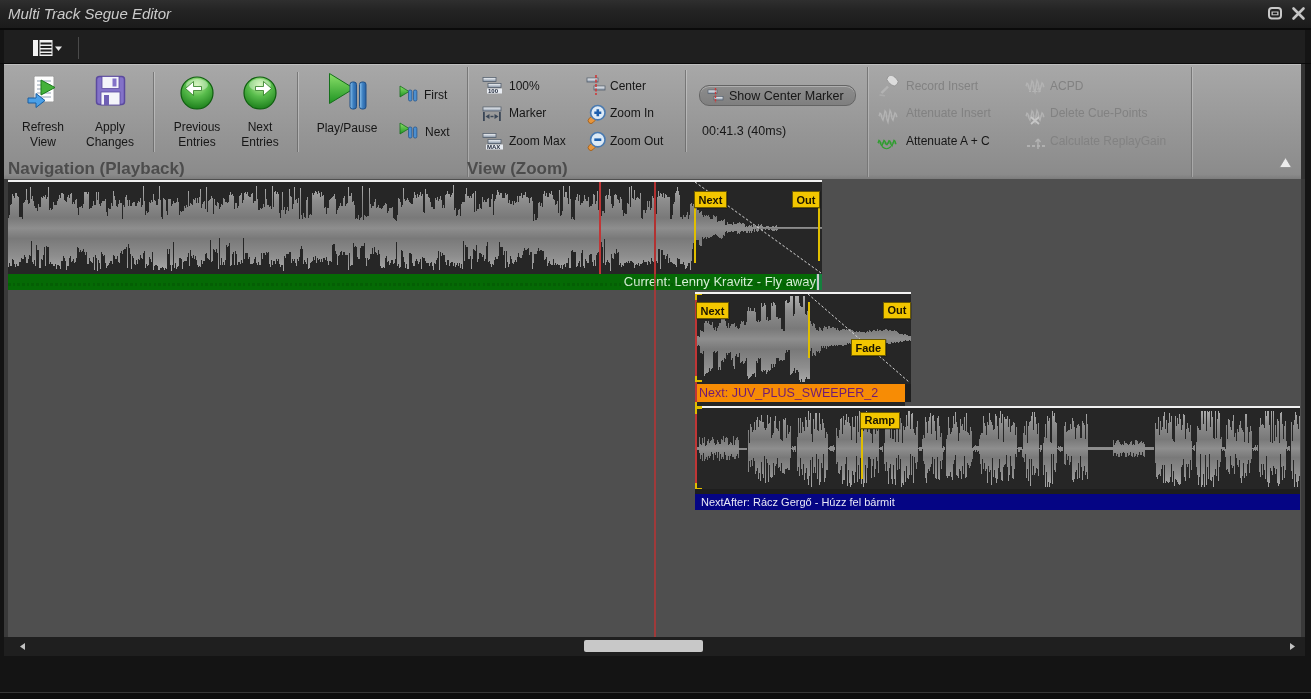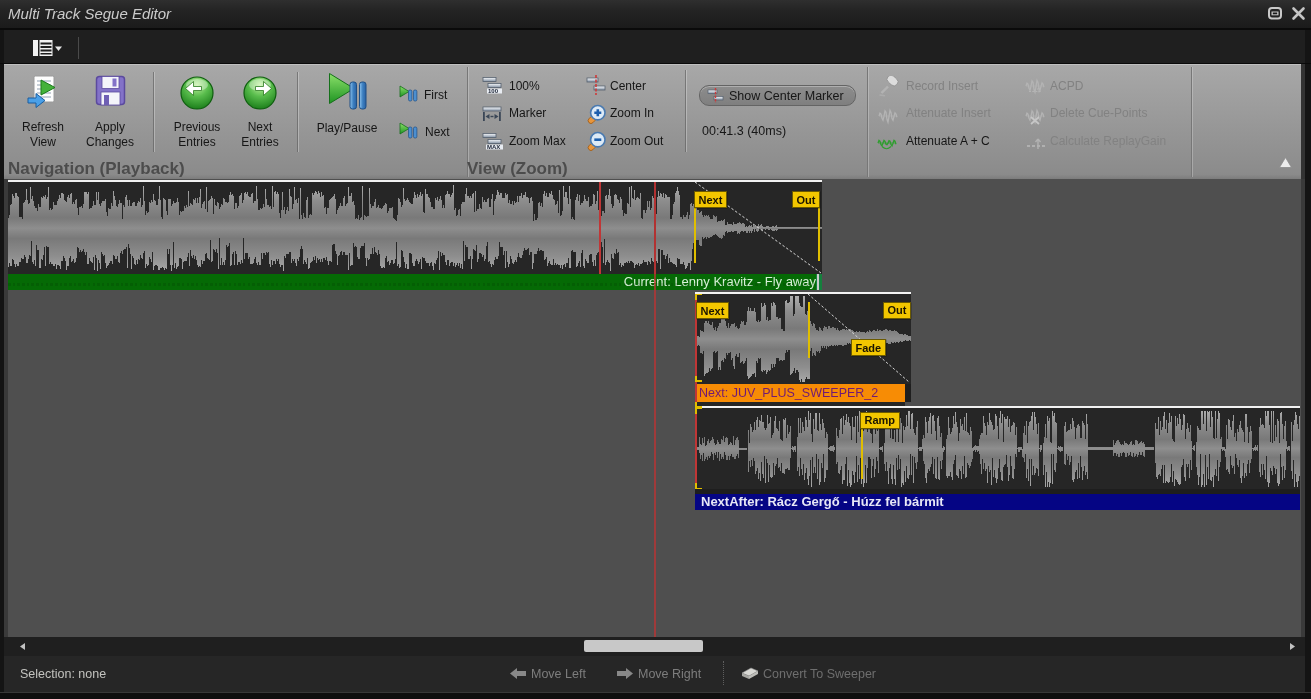--- a/index.html
+++ b/index.html
@@ -307,21 +307,21 @@
 <stop offset="0.62" stop-color="#797979"></stop>
           <stop offset="0.83" stop-color="#8e8e8e"></stop>
 <stop offset="1" stop-color="#a8a8a8"></stop>
 </linearGradient>
       </defs>
 <rect x="0" y="0" width="605" height="81" fill="#262626"></rect>
 <path d="M0,40.5L0,39.3L1,39.3L1,39.3L2,39.3L2,39.3L3,39.3L3,39.3L4,39.3L4,28.9L5,28.9L5,36.1L6,36.1L6,37.0L7,37.0L7,30.2L8,30.2L8,34.6L9,34.6L9,28.5L10,28.5L10,37.5L11,37.5L11,37.4L12,37.4L12,32.5L13,32.5L13,31.4L14,31.4L14,35.3L15,35.3L15,33.0L16,33.0L16,31.5L17,31.5L17,28.7L18,28.7L18,31.2L19,31.2L19,35.4L20,35.4L20,36.9L21,36.9L21,36.0L22,36.0L22,31.7L23,31.7L23,34.2L24,34.2L24,36.4L25,36.4L25,35.9L26,35.9L26,30.9L27,30.9L27,31.8L28,31.8L28,27.8L29,27.8L29,33.9L30,33.9L30,29.8L31,29.8L31,28.5L32,28.5L32,29.9L33,29.9L33,36.9L34,36.9L34,36.3L35,36.3L35,34.2L36,34.2L36,35.4L37,35.4L37,36.9L38,36.9L38,27.7L39,27.7L39,36.6L40,36.6L40,31.5L41,31.5L41,30.4L42,30.4L42,29.0L43,29.0L43,31.7L44,31.7L44,39.5L45,39.5L45,39.5L46,39.5L46,39.5L47,39.5L47,39.5L48,39.5L48,39.5L49,39.5L49,39.5L50,39.5L50,39.5L51,39.5L51,39.5L52,39.5L52,40.5L53,40.5L53,22.3L54,22.3L54,35.3L55,35.3L55,15.8L56,15.8L56,19.1L57,19.1L57,23.6L58,23.6L58,22.3L59,22.3L59,14.1L60,14.1L60,21.5L61,21.5L61,11.7L62,11.7L62,9.3L63,9.3L63,19.0L64,19.0L64,12.2L65,12.2L65,12.8L66,12.8L66,6.5L67,6.5L67,13.7L68,13.7L68,14.2L69,14.2L69,20.2L70,20.2L70,21.8L71,21.8L71,20.3L72,20.3L72,6.9L73,6.9L73,15.9L74,15.9L74,15.4L75,15.4L75,8.8L76,8.8L76,30.4L77,30.4L77,26.9L78,26.9L78,25.1L79,25.1L79,12.7L80,12.7L80,7.7L81,7.7L81,20.3L82,20.3L82,21.4L83,21.4L83,23.0L84,23.0L84,12.6L85,12.6L85,31.2L86,31.2L86,32.2L87,32.2L87,32.5L88,32.5L88,11.3L89,11.3L89,12.2L90,12.2L90,9.8L91,9.8L91,29.8L92,29.8L92,16.8L93,16.8L93,25.8L94,25.8L94,23.9L95,23.9L95,18.3L96,18.3L96,40.4L97,40.4L97,38.0L98,38.0L98,39.2L99,39.2L99,37.5L100,37.5L100,37.9L101,37.9L101,40.5L102,40.5L102,28.8L103,28.8L103,10.3L104,10.3L104,24.6L105,24.6L105,10.1L106,10.1L106,25.1L107,25.1L107,13.6L108,13.6L108,19.2L109,19.2L109,23.1L110,23.1L110,8.5L111,8.5L111,11.5L112,11.5L112,18.7L113,18.7L113,3.4L114,3.4L114,11.7L115,11.7L115,5.1L116,5.1L116,25.6L117,25.6L117,33.5L118,33.5L118,10.5L119,10.5L119,20.5L120,20.5L120,5.4L121,5.4L121,4.9L122,4.9L122,22.4L123,22.4L123,22.8L124,22.8L124,5.3L125,5.3L125,15.9L126,15.9L126,21.5L127,21.5L127,10.6L128,10.6L128,14.7L129,14.7L129,19.9L130,19.9L130,30.4L131,30.4L131,23.5L132,23.5L132,25.8L133,25.8L133,40.4L134,40.4L134,39.4L135,39.4L135,37.6L136,37.6L136,38.2L137,38.2L137,37.7L138,37.7L138,37.1L139,37.1L139,38.8L140,38.8L140,40.5L141,40.5L141,20.4L142,20.4L142,28.4L143,28.4L143,30.0L144,30.0L144,22.4L145,22.4L145,11.4L146,11.4L146,9.7L147,9.7L147,25.9L148,25.9L148,7.6L149,7.6L149,17.3L150,17.3L150,12.4L151,12.4L151,6.3L152,6.3L152,14.2L153,14.2L153,8.9L154,8.9L154,14.8L155,14.8L155,17.6L156,17.6L156,31.8L157,31.8L157,9.0L158,9.0L158,18.8L159,18.8L159,19.0L160,19.0L160,8.1L161,8.1L161,35.4L162,35.4L162,7.8L163,7.8L163,24.2L164,24.2L164,2.7L165,2.7L165,28.8L166,28.8L166,6.1L167,6.1L167,22.4L168,22.4L168,23.4L169,23.4L169,8.3L170,8.3L170,6.3L171,6.3L171,2.5L172,2.5L172,24.0L173,24.0L173,10.4L174,10.4L174,11.5L175,11.5L175,25.4L176,25.4L176,26.0L177,26.0L177,35.2L178,35.2L178,18.3L179,18.3L179,17.0L180,17.0L180,26.3L181,26.3L181,12.7L182,12.7L182,22.7L183,22.7L183,19.2L184,19.2L184,40.3L185,40.3L185,39.1L186,39.1L186,38.5L187,38.5L187,37.8L188,37.8L188,40.5L189,40.5L189,35.3L190,35.3L190,12.5L191,12.5L191,10.4L192,10.4L192,19.5L193,19.5L193,11.7L194,11.7L194,13.7L195,13.7L195,30.4L196,30.4L196,10.7L197,10.7L197,31.1L198,31.1L198,31.2L199,31.2L199,22.2L200,22.2L200,34.1L201,34.1L201,14.7L202,14.7L202,16.6L203,16.6L203,34.3L204,34.3L204,20.4L205,20.4L205,9.7L206,9.7L206,15.0L207,15.0L207,35.4L208,35.4L208,17.5L209,17.5L209,21.5L210,21.5L210,18.8L211,18.8L211,6.9L212,6.9L212,17.6L213,17.6L213,2.5L214,2.5L214,2.5L215,2.5L215,20.6L216,20.6L216,5.9L217,5.9L217,4.7L218,4.7L218,20.8L219,20.8L219,24.7L220,24.7L220,26.9L221,26.9L221,19.4L222,19.4L222,13.4L223,13.4L223,40.4L224,40.4L224,39.3L225,39.3L225,39.4L226,39.4L226,39.0L227,39.0L227,30.5L228,30.5L228,27.1L229,27.1L229,29.5L230,29.5L230,8.8L231,8.8L231,13.6L232,13.6L232,24.7L233,24.7L233,12.7L234,12.7L234,9.0L235,9.0L235,5.0L236,5.0L236,25.8L237,25.8L237,7.7L238,7.7L238,7.0L239,7.0L239,12.8L240,12.8L240,23.0L241,23.0L241,32.1L242,32.1L242,9.8L243,9.8L243,7.9L244,7.9L244,17.7L245,17.7L245,29.2L246,29.2L246,24.6L247,24.6L247,40.4L248,40.4L248,38.2L249,38.2L249,38.6L250,38.6L250,40.5L251,40.5L251,30.5L252,30.5L252,26.7L253,26.7L253,8.9L254,8.9L254,20.2L255,20.2L255,25.9L256,25.9L256,24.2L257,24.2L257,20.1L258,20.1L258,8.0L259,8.0L259,15.7L260,15.7L260,3.9L261,3.9L261,14.4L262,14.4L262,19.1L263,19.1L263,33.1L264,33.1L264,24.5L265,24.5L265,10.8L266,10.8L266,18.4L267,18.4L267,15.8L268,15.8L268,22.3L269,22.3L269,8.9L270,8.9L270,22.9L271,22.9L271,5.4L272,5.4L272,23.9L273,23.9L273,25.0L274,25.0L274,27.4L275,27.4L275,18.6L276,18.6L276,23.1L277,23.1L277,40.4L278,40.4L278,38.7L279,38.7L279,38.3L280,38.3L280,37.1L281,37.1L281,38.1L282,38.1L282,38.1L283,38.1L283,38.4L284,38.4L284,30.8L285,30.8L285,26.5L286,26.5L286,25.4L287,25.4L287,24.5L288,24.5L288,8.2L289,8.2L289,14.6L290,14.6L290,18.4L291,18.4L291,26.5L292,26.5L292,13.9L293,13.9L293,16.8L294,16.8L294,5.3L295,5.3L295,12.0L296,12.0L296,13.5L297,13.5L297,16.8L298,16.8L298,21.5L299,21.5L299,20.8L300,20.8L300,5.7L301,5.7L301,7.6L302,7.6L302,18.2L303,18.2L303,30.8L304,30.8L304,9.8L305,9.8L305,2.5L306,2.5L306,15.0L307,15.0L307,5.9L308,5.9L308,33.7L309,33.7L309,9.3L310,9.3L310,10.8L311,10.8L311,11.0L312,11.0L312,8.4L313,8.4L313,19.1L314,19.1L314,10.8L315,10.8L315,23.6L316,23.6L316,18.1L317,18.1L317,16.8L318,16.8L318,13.7L319,13.7L319,14.5L320,14.5L320,26.9L321,26.9L321,18.6L322,18.6L322,40.4L323,40.4L323,39.4L324,39.4L324,38.9L325,38.9L325,39.1L326,39.1L326,39.2L327,39.2L327,40.5L328,40.5L328,25.4L329,25.4L329,18.2L330,18.2L330,26.9L331,26.9L331,13.3L332,13.3L332,34.5L333,34.5L333,17.7L334,17.7L334,13.8L335,13.8L335,13.1L336,13.1L336,7.7L337,7.7L337,3.9L338,3.9L338,21.6L339,21.6L339,3.5L340,3.5L340,9.4L341,9.4L341,16.3L342,16.3L342,26.1L343,26.1L343,15.4L344,15.4L344,40.4L345,40.4L345,37.3L346,37.3L346,37.2L347,37.2L347,40.5L348,40.5L348,34.5L349,34.5L349,29.0L350,29.0L350,16.0L351,16.0L351,29.6L352,29.6L352,8.0L353,8.0L353,12.5L354,12.5L354,10.0L355,10.0L355,33.7L356,33.7L356,34.8L357,34.8L357,2.5L358,2.5L358,7.7L359,7.7L359,5.1L360,5.1L360,13.7L361,13.7L361,15.0L362,15.0L362,40.3L363,40.3L363,38.4L364,38.4L364,39.1L365,39.1L365,37.6L366,37.6L366,39.1L367,39.1L367,38.7L368,38.7L368,40.5L369,40.5L369,18.4L370,18.4L370,14.1L371,14.1L371,24.0L372,24.0L372,22.7L373,22.7L373,22.3L374,22.3L374,21.6L375,21.6L375,16.4L376,16.4L376,21.2L377,21.2L377,10.0L378,10.0L378,13.1L379,13.1L379,19.3L380,19.3L380,30.8L381,30.8L381,20.0L382,20.0L382,16.5L383,16.5L383,15.5L384,15.5L384,18.3L385,18.3L385,29.6L386,29.6L386,29.9L387,29.9L387,12.7L388,12.7L388,15.2L389,15.2L389,17.1L390,17.1L390,30.6L391,30.6L391,6.2L392,6.2L392,15.6L393,15.6L393,39.3L394,39.3L394,39.3L395,39.3L395,39.3L396,39.3L396,39.3L397,39.3L397,39.3L398,39.3L398,39.3L399,39.3L399,39.3L400,39.3L400,39.3L401,39.3L401,39.3L402,39.3L402,39.3L403,39.3L403,39.3L404,39.3L404,39.3L405,39.3L405,39.3L406,39.3L406,39.3L407,39.3L407,39.3L408,39.3L408,39.3L409,39.3L409,39.3L410,39.3L410,39.3L411,39.3L411,39.3L412,39.3L412,39.3L413,39.3L413,39.3L414,39.3L414,39.3L415,39.3L415,39.3L416,39.3L416,39.3L417,39.3L417,39.3L418,39.3L418,31.9L419,31.9L419,37.1L420,37.1L420,34.7L421,34.7L421,33.0L422,33.0L422,32.4L423,32.4L423,32.3L424,32.3L424,33.7L425,33.7L425,35.9L426,35.9L426,36.5L427,36.5L427,36.1L428,36.1L428,36.6L429,36.6L429,32.7L430,32.7L430,34.6L431,34.6L431,35.0L432,35.0L432,36.3L433,36.3L433,37.3L434,37.3L434,35.8L435,35.8L435,33.6L436,33.6L436,33.2L437,33.2L437,37.2L438,37.2L438,35.6L439,35.6L439,37.1L440,37.1L440,32.1L441,32.1L441,32.2L442,32.2L442,32.5L443,32.5L443,36.1L444,36.1L444,34.5L445,34.5L445,33.5L446,33.5L446,32.8L447,32.8L447,34.5L448,34.5L448,33.9L449,33.9L449,35.6L450,35.6L450,39.3L451,39.3L451,39.3L452,39.3L452,39.3L453,39.3L453,39.3L454,39.3L454,39.3L455,39.3L455,39.3L456,39.3L456,39.3L457,39.3L457,39.3L458,39.3L458,39.3L459,39.3L459,40.5L460,40.5L460,14.6L461,14.6L461,20.5L462,20.5L462,20.5L463,20.5L463,9.4L464,9.4L464,27.3L465,27.3L465,13.4L466,13.4L466,21.9L467,21.9L467,18.9L468,18.9L468,7.5L469,7.5L469,4.4L470,4.4L470,21.0L471,21.0L471,11.7L472,11.7L472,25.4L473,25.4L473,15.0L474,15.0L474,5.4L475,5.4L475,14.0L476,14.0L476,8.4L477,8.4L477,31.0L478,31.0L478,32.7L479,32.7L479,34.4L480,34.4L480,7.8L481,7.8L481,18.4L482,18.4L482,9.8L483,9.8L483,16.4L484,16.4L484,5.6L485,5.6L485,11.3L486,11.3L486,21.8L487,21.8L487,16.8L488,16.8L488,5.5L489,5.5L489,6.6L490,6.6L490,30.5L491,30.5L491,21.3L492,21.3L492,15.3L493,15.3L493,19.8L494,19.8L494,23.6L495,23.6L495,17.0L496,17.0L496,33.2L497,33.2L497,40.4L498,40.4L498,38.1L499,38.1L499,37.2L500,37.2L500,40.5L501,40.5L501,33.7L502,33.7L502,18.4L503,18.4L503,19.7L504,19.7L504,22.0L505,22.0L505,21.8L506,21.8L506,2.7L507,2.7L507,2.5L508,2.5L508,15.5L509,15.5L509,2.9L510,2.9L510,2.5L511,2.5L511,22.5L512,22.5L512,2.5L513,2.5L513,3.8L514,3.8L514,2.5L515,2.5L515,18.5L516,18.5L516,2.5L517,2.5L517,9.4L518,9.4L518,30.1L519,30.1L519,30.7L520,30.7L520,2.5L521,2.5L521,29.7L522,29.7L522,10.6L523,10.6L523,3.3L524,3.3L524,5.3L525,5.3L525,31.0L526,31.0L526,28.8L527,28.8L527,38.9L528,38.9L528,38.5L529,38.5L529,39.0L530,39.0L530,40.5L531,40.5L531,16.8L532,16.8L532,30.8L533,30.8L533,11.0L534,11.0L534,12.4L535,12.4L535,18.5L536,18.5L536,22.4L537,22.4L537,13.1L538,13.1L538,6.5L539,6.5L539,29.2L540,29.2L540,25.4L541,25.4L541,32.5L542,32.5L542,20.5L543,20.5L543,23.7L544,23.7L544,17.2L545,17.2L545,12.8L546,12.8L546,20.3L547,20.3L547,22.3L548,22.3L548,24.2L549,24.2L549,34.3L550,34.3L550,5.7L551,5.7L551,6.2L552,6.2L552,19.2L553,19.2L553,34.7L554,34.7L554,24.3L555,24.3L555,17.5L556,17.5L556,22.5L557,22.5L557,40.4L558,40.4L558,39.5L559,39.5L559,38.9L560,38.9L560,37.4L561,37.4L561,38.7L562,38.7L562,37.4L563,37.4L563,40.5L564,40.5L564,19.3L565,19.3L565,9.9L566,9.9L566,17.0L567,17.0L567,16.1L568,16.1L568,17.1L569,17.1L569,20.4L570,20.4L570,2.5L571,2.5L571,7.7L572,7.7L572,2.5L573,2.5L573,3.3L574,3.3L574,16.7L575,16.7L575,34.1L576,34.1L576,2.5L577,2.5L577,35.4L578,35.4L578,2.5L579,2.5L579,32.5L580,32.5L580,17.3L581,17.3L581,29.4L582,29.4L582,11.0L583,11.0L583,13.3L584,13.3L584,34.8L585,34.8L585,4.6L586,4.6L586,4.3L587,4.3L587,15.5L588,15.5L588,31.0L589,31.0L589,18.0L590,18.0L590,13.0L591,13.0L591,32.9L592,32.9L592,39.1L593,39.1L593,38.4L594,38.4L594,37.5L595,37.5L595,40.5L596,40.5L596,13.5L597,13.5L597,33.1L598,33.1L598,17.4L599,17.4L599,12.1L600,12.1L600,3.8L601,3.8L601,7.3L602,7.3L602,15.8L603,15.8L603,20.6L604,20.6L604,7.7L605,7.7L605,40.5L605,68.4L604,68.4L604,73.4L603,73.4L603,78.5L602,78.5L602,74.2L601,74.2L601,66.0L600,66.0L600,78.5L599,78.5L599,52.0L598,52.0L598,70.5L597,70.5L597,62.6L596,62.6L596,40.5L595,40.5L595,42.5L594,42.5L594,42.1L593,42.1L593,43.4L592,43.4L592,40.6L591,40.6L591,62.1L590,62.1L590,70.1L589,70.1L589,57.6L588,57.6L588,72.3L587,72.3L587,59.3L586,59.3L586,46.2L585,46.2L585,76.0L584,76.0L584,78.1L583,78.1L583,75.0L582,75.0L582,60.7L581,60.7L581,66.3L580,66.3L580,60.1L579,60.1L579,57.8L578,57.8L578,66.5L577,66.5L577,62.6L576,62.6L576,59.6L575,59.6L575,74.5L574,74.5L574,78.5L573,78.5L573,74.1L572,74.1L572,47.6L571,47.6L571,71.4L570,71.4L570,61.6L569,61.6L569,56.0L568,56.0L568,66.7L567,66.7L567,55.9L566,55.9L566,68.9L565,68.9L565,64.1L564,64.1L564,40.5L563,40.5L563,42.6L562,42.6L562,41.8L561,41.8L561,42.5L560,42.5L560,42.2L559,42.2L559,42.6L558,42.6L558,40.6L557,40.6L557,51.1L556,51.1L556,55.4L555,55.4L555,65.3L554,65.3L554,52.3L553,52.3L553,56.1L552,56.1L552,68.3L551,68.3L551,64.7L550,64.7L550,69.7L549,69.7L549,54.5L548,54.5L548,68.3L547,68.3L547,74.6L546,74.6L546,70.1L545,70.1L545,51.6L544,51.6L544,58.8L543,58.8L543,56.6L542,56.6L542,50.1L541,50.1L541,45.8L540,45.8L540,66.2L539,66.2L539,57.6L538,57.6L538,60.4L537,60.4L537,57.1L536,57.1L536,47.9L535,47.9L535,65.6L534,65.6L534,63.6L533,63.6L533,61.4L532,61.4L532,62.2L531,62.2L531,48.9L530,48.9L530,42.5L529,42.5L529,41.6L528,41.6L528,43.4L527,43.4L527,40.6L526,40.6L526,54.1L525,54.1L525,59.0L524,59.0L524,72.5L523,72.5L523,52.3L522,52.3L522,67.8L521,67.8L521,60.6L520,60.6L520,67.3L519,67.3L519,78.5L518,78.5L518,68.6L517,68.6L517,73.4L516,73.4L516,71.6L515,71.6L515,46.2L514,46.2L514,71.3L513,71.3L513,58.7L512,58.7L512,77.0L511,77.0L511,46.5L510,46.5L510,78.5L509,78.5L509,65.6L508,65.6L508,77.1L507,77.1L507,78.5L506,78.5L506,46.4L505,46.4L505,68.8L504,68.8L504,77.2L503,77.2L503,66.8L502,66.8L502,59.0L501,59.0L501,40.5L500,40.5L500,42.7L499,42.7L499,41.6L498,41.6L498,40.6L497,40.6L497,61.8L496,61.8L496,51.8L495,51.8L495,69.8L494,69.8L494,55.8L493,55.8L493,59.1L492,59.1L492,56.4L491,56.4L491,72.5L490,72.5L490,69.0L489,69.0L489,50.5L488,50.5L488,56.5L487,56.5L487,58.5L486,58.5L486,75.7L485,75.7L485,76.9L484,76.9L484,75.5L483,75.5L483,73.8L482,73.8L482,72.4L481,72.4L481,71.3L480,71.3L480,78.1L479,78.1L479,62.6L478,62.6L478,73.9L477,73.9L477,55.7L476,55.7L476,69.3L475,69.3L475,74.4L474,74.4L474,74.6L473,74.6L473,74.0L472,74.0L472,72.5L471,72.5L471,75.0L470,75.0L470,56.5L469,56.5L469,74.7L468,74.7L468,56.8L467,56.8L467,60.6L466,60.6L466,68.3L465,68.3L465,65.8L464,65.8L464,67.2L463,67.2L463,70.9L462,70.9L462,68.8L461,68.8L461,54.7L460,54.7L460,40.5L459,40.5L459,41.7L458,41.7L458,41.7L457,41.7L457,41.7L456,41.7L456,41.7L455,41.7L455,41.7L454,41.7L454,41.7L453,41.7L453,41.7L452,41.7L452,41.7L451,41.7L451,41.7L450,41.7L450,48.5L449,48.5L449,48.1L448,48.1L448,44.0L447,44.0L447,46.7L446,46.7L446,47.0L445,47.0L445,44.2L444,44.2L444,46.9L443,46.9L443,48.6L442,48.6L442,45.9L441,45.9L441,47.5L440,47.5L440,49.2L439,49.2L439,45.3L438,45.3L438,48.9L437,48.9L437,48.2L436,48.2L436,43.8L435,43.8L435,46.8L434,46.8L434,48.2L433,48.2L433,45.1L432,45.1L432,48.9L431,48.9L431,49.4L430,49.4L430,45.4L429,45.4L429,43.7L428,43.7L428,44.9L427,44.9L427,47.6L426,47.6L426,45.2L425,45.2L425,48.6L424,48.6L424,49.0L423,49.0L423,46.0L422,46.0L422,48.1L421,48.1L421,44.9L420,44.9L420,44.7L419,44.7L419,47.9L418,47.9L418,41.7L417,41.7L417,41.7L416,41.7L416,41.7L415,41.7L415,41.7L414,41.7L414,41.7L413,41.7L413,41.7L412,41.7L412,41.7L411,41.7L411,41.7L410,41.7L410,41.7L409,41.7L409,41.7L408,41.7L408,41.7L407,41.7L407,41.7L406,41.7L406,41.7L405,41.7L405,41.7L404,41.7L404,41.7L403,41.7L403,41.7L402,41.7L402,41.7L401,41.7L401,41.7L400,41.7L400,41.7L399,41.7L399,41.7L398,41.7L398,41.7L397,41.7L397,41.7L396,41.7L396,41.7L395,41.7L395,41.7L394,41.7L394,41.7L393,41.7L393,70.5L392,70.5L392,64.1L391,64.1L391,66.5L390,66.5L390,57.9L389,57.9L389,62.8L388,62.8L388,71.6L387,71.6L387,58.6L386,58.6L386,47.9L385,47.9L385,70.1L384,70.1L384,54.9L383,54.9L383,70.8L382,70.8L382,61.5L381,61.5L381,64.3L380,64.3L380,70.5L379,70.5L379,73.9L378,73.9L378,71.7L377,71.7L377,47.8L376,47.8L376,54.1L375,54.1L375,57.4L374,57.4L374,47.9L373,47.9L373,52.4L372,52.4L372,45.8L371,45.8L371,56.6L370,56.6L370,55.6L369,55.6L369,40.5L368,40.5L368,42.5L367,42.5L367,42.6L366,42.6L366,43.7L365,43.7L365,43.1L364,43.1L364,41.6L363,41.6L363,40.6L362,40.6L362,54.7L361,54.7L361,63.8L360,63.8L360,61.5L359,61.5L359,46.0L358,46.0L358,75.7L357,75.7L357,46.0L356,46.0L356,75.0L355,75.0L355,78.5L354,78.5L354,74.1L353,74.1L353,78.5L352,78.5L352,64.2L351,64.2L351,78.5L350,78.5L350,57.0L349,57.0L349,66.9L348,66.9L348,40.5L347,40.5L347,42.4L346,42.4L346,43.5L345,43.5L345,40.6L344,40.6L344,67.6L343,67.6L343,61.1L342,61.1L342,60.2L341,60.2L341,64.9L340,64.9L340,66.7L339,66.7L339,57.6L338,57.6L338,66.5L337,66.5L337,50.6L336,50.6L336,78.4L335,78.4L335,51.2L334,51.2L334,73.4L333,73.4L333,61.2L332,61.2L332,69.6L331,69.6L331,46.4L330,46.4L330,54.1L329,54.1L329,50.1L328,50.1L328,48.9L327,48.9L327,41.8L326,41.8L326,42.1L325,42.1L325,43.6L324,43.6L324,43.5L323,43.5L323,40.6L322,40.6L322,48.6L321,48.6L321,45.6L320,45.6L320,60.9L319,60.9L319,70.5L318,70.5L318,70.4L317,70.4L317,57.5L316,57.5L316,47.5L315,47.5L315,66.5L314,66.5L314,73.0L313,73.0L313,58.7L312,58.7L312,46.9L311,46.9L311,56.2L310,56.2L310,56.5L309,56.5L309,58.8L308,58.8L308,73.0L307,73.0L307,72.0L306,72.0L306,64.2L305,64.2L305,50.9L304,50.9L304,59.9L303,59.9L303,71.0L302,71.0L302,74.7L301,74.7L301,69.6L300,69.6L300,62.3L299,62.3L299,68.9L298,68.9L298,50.0L297,50.0L297,77.2L296,77.2L296,62.1L295,62.1L295,64.4L294,64.4L294,58.4L293,58.4L293,74.5L292,74.5L292,61.0L291,61.0L291,63.2L290,63.2L290,54.8L289,54.8L289,61.3L288,61.3L288,51.4L287,51.4L287,66.4L286,66.4L286,56.3L285,56.3L285,45.7L284,45.7L284,43.2L283,43.2L283,43.8L282,43.8L282,41.9L281,41.9L281,44.0L280,44.0L280,42.2L279,42.2L279,43.3L278,43.3L278,50.7L277,50.7L277,53.5L276,53.5L276,57.9L275,57.9L275,59.8L274,59.8L274,57.2L273,57.2L273,54.7L272,54.7L272,69.4L271,69.4L271,70.3L270,70.3L270,48.0L269,48.0L269,65.9L268,65.9L268,57.9L267,57.9L267,71.3L266,71.3L266,63.1L265,63.1L265,60.5L264,60.5L264,70.2L263,70.2L263,67.7L262,67.7L262,67.1L261,67.1L261,47.4L260,47.4L260,51.8L259,51.8L259,56.1L258,56.1L258,72.3L257,72.3L257,69.1L256,69.1L256,64.3L255,64.3L255,67.6L254,67.6L254,67.8L253,67.8L253,69.9L252,69.9L252,67.8L251,67.8L251,40.5L250,40.5L250,41.6L249,41.6L249,43.8L248,43.8L248,51.7L247,51.7L247,61.3L246,61.3L246,53.4L245,53.4L245,71.6L244,71.6L244,71.3L243,71.3L243,48.7L242,48.7L242,70.8L241,70.8L241,70.0L240,70.0L240,50.6L239,50.6L239,65.8L238,65.8L238,49.2L237,49.2L237,56.0L236,56.0L236,58.5L235,58.5L235,62.5L234,62.5L234,61.1L233,61.1L233,65.4L232,65.4L232,75.2L231,75.2L231,70.1L230,70.1L230,56.2L229,56.2L229,52.6L228,52.6L228,40.5L227,40.5L227,43.0L226,43.0L226,42.6L225,42.6L225,43.0L224,43.0L224,40.6L223,40.6L223,53.5L222,53.5L222,61.0L221,61.0L221,55.0L220,55.0L220,49.3L219,49.3L219,74.7L218,74.7L218,48.0L217,48.0L217,66.9L216,66.9L216,46.3L215,46.3L215,66.9L214,66.9L214,71.1L213,71.1L213,69.9L212,69.9L212,58.3L211,58.3L211,73.7L210,73.7L210,63.1L209,63.1L209,76.6L208,76.6L208,74.5L207,74.5L207,78.5L206,78.5L206,51.0L205,51.0L205,60.6L204,60.6L204,47.4L203,47.4L203,61.7L202,61.7L202,50.3L201,50.3L201,77.1L200,77.1L200,71.3L199,71.3L199,57.3L198,57.3L198,75.7L197,75.7L197,71.0L196,71.0L196,55.6L195,55.6L195,60.2L194,60.2L194,75.8L193,75.8L193,62.9L192,62.9L192,53.8L191,53.8L191,62.6L190,62.6L190,55.8L189,55.8L189,40.5L188,40.5L188,43.7L187,43.7L187,42.0L186,42.0L186,41.6L185,41.6L185,40.6L184,40.6L184,65.3L183,65.3L183,53.1L182,53.1L182,49.2L181,49.2L181,61.3L180,61.3L180,69.3L179,69.3L179,50.5L178,50.5L178,57.8L177,57.8L177,69.5L176,69.5L176,50.6L175,50.6L175,48.6L174,48.6L174,49.3L173,49.3L173,60.2L172,60.2L172,75.2L171,75.2L171,57.1L170,57.1L170,74.6L169,74.6L169,78.5L168,78.5L168,63.1L167,63.1L167,75.9L166,75.9L166,49.7L165,49.7L165,71.0L164,71.0L164,57.4L163,57.4L163,74.2L162,74.2L162,48.4L161,48.4L161,63.8L160,63.8L160,75.2L159,75.2L159,67.4L158,67.4L158,62.5L157,62.5L157,76.6L156,76.6L156,78.5L155,78.5L155,75.1L154,75.1L154,61.8L153,61.8L153,77.5L152,77.5L152,48.7L151,48.7L151,56.3L150,56.3L150,71.7L149,71.7L149,71.8L148,71.8L148,76.1L147,76.1L147,58.0L146,58.0L146,61.6L145,61.6L145,65.8L144,65.8L144,65.0L143,65.0L143,54.4L142,54.4L142,55.8L141,55.8L141,40.5L140,40.5L140,41.6L139,41.6L139,43.5L138,43.5L138,42.6L137,42.6L137,42.7L136,42.7L136,42.7L135,42.7L135,42.4L134,42.4L134,40.6L133,40.6L133,62.4L132,62.4L132,62.1L131,62.1L131,70.2L130,70.2L130,73.6L129,73.6L129,45.8L128,45.8L128,60.1L127,60.1L127,54.6L126,54.6L126,73.5L125,73.5L125,76.5L124,76.5L124,51.1L123,51.1L123,70.8L122,70.8L122,45.6L121,45.6L121,65.3L120,65.3L120,58.7L119,58.7L119,65.2L118,65.2L118,48.5L117,48.5L117,78.5L116,78.5L116,51.8L115,51.8L115,67.6L114,67.6L114,77.1L113,77.1L113,71.3L112,71.3L112,59.9L111,59.9L111,65.4L110,65.4L110,72.0L109,72.0L109,55.8L108,55.8L108,67.4L107,67.4L107,60.5L106,60.5L106,49.7L105,49.7L105,67.8L104,67.8L104,58.7L103,58.7L103,62.9L102,62.9L102,40.5L101,40.5L101,43.5L100,43.5L100,42.3L99,42.3L99,43.5L98,43.5L98,41.8L97,41.8L97,40.6L96,40.6L96,50.1L95,50.1L95,61.6L94,61.6L94,62.0L93,62.0L93,60.2L92,60.2L92,60.9L91,60.9L91,61.4L90,61.4L90,65.9L89,65.9L89,65.3L88,65.3L88,65.2L87,65.2L87,55.4L86,55.4L86,62.7L85,62.7L85,58.7L84,58.7L84,60.4L83,60.4L83,49.9L82,49.9L82,56.4L81,56.4L81,58.1L80,58.1L80,66.5L79,66.5L79,55.0L78,55.0L78,69.1L77,69.1L77,69.7L76,69.7L76,69.0L75,69.0L75,57.2L74,57.2L74,74.4L73,74.4L73,54.6L72,54.6L72,51.0L71,51.0L71,74.8L70,74.8L70,48.4L69,48.4L69,70.2L68,70.2L68,66.1L67,66.1L67,54.4L66,54.4L66,72.5L65,72.5L65,64.8L64,64.8L64,70.8L63,70.8L63,60.2L62,60.2L62,62.9L61,62.9L61,66.4L60,66.4L60,53.2L59,53.2L59,50.3L58,50.3L58,57.9L57,57.9L57,51.9L56,51.9L56,58.5L55,58.5L55,52.6L54,52.6L54,64.1L53,64.1L53,40.5L52,40.5L52,41.5L51,41.5L51,41.5L50,41.5L50,41.5L49,41.5L49,41.5L48,41.5L48,41.5L47,41.5L47,41.5L46,41.5L46,41.5L45,41.5L45,41.5L44,41.5L44,49.7L43,49.7L43,46.1L42,46.1L42,47.8L41,47.8L41,51.4L40,51.4L40,50.7L39,50.7L39,48.8L38,48.8L38,49.2L37,49.2L37,45.6L36,45.6L36,47.6L35,47.6L35,52.1L34,52.1L34,48.2L33,48.2L33,51.9L32,51.9L32,51.7L31,51.7L31,46.7L30,46.7L30,43.9L29,43.9L29,51.0L28,51.0L28,49.1L27,49.1L27,50.5L26,50.5L26,46.3L25,46.3L25,53.4L24,53.4L24,44.4L23,44.4L23,49.5L22,49.5L22,43.8L21,43.8L21,47.0L20,47.0L20,45.3L19,45.3L19,51.7L18,51.7L18,46.3L17,46.3L17,43.6L16,43.6L16,47.9L15,47.9L15,50.1L14,50.1L14,48.4L13,48.4L13,51.6L12,51.6L12,48.5L11,48.5L11,51.2L10,51.2L10,53.1L9,53.1L9,45.3L8,45.3L8,53.1L7,53.1L7,46.6L6,46.6L6,51.2L5,51.2L5,45.1L4,45.1L4,41.7L3,41.7L3,41.7L2,41.7L2,41.7L1,41.7L1,41.7L0,41.7Z" fill="url(#wg3)"></path>
 <rect x="166" y="20" width="2" height="51" fill="#e0be00"></rect>
 </svg>
 <div class="abs" style="left:695px;top:488.5px;width:605px;height:5.5px;background:#1e1e1e;"></div>
-<div class="abs bar" style="left:695px;top:494px;width:605px;height:16px;background:#050584;color:#e8e8f6;font-size:13px;line-height:16px;font-weight:bold;"><span style="padding-left:6px;">NextAfter: Rácz Gergő - Húzz fel bármit</span></div>
+<div class="abs bar" style="left:695px;top:494px;width:605px;height:16px;background:#050584;color:#e8e8f6;font-size:11px;line-height:16px;"><span style="padding-left:6px;">NextAfter: Rácz Gergő - Húzz fel bármit</span></div>
 <div class="abs" style="left:695px;top:407.5px;width:2px;height:81px;background:#c03636;"></div>
 <div class="ylab" style="left:860px;top:411.5px;">Ramp</div>
 <div class="abs" style="left:695px;top:293.5px;width:7px;height:1.5px;background:#e0be00;"></div>
     <div class="abs" style="left:695px;top:293.5px;width:1.5px;height:6px;background:#e0be00;"></div>
 <div class="abs" style="left:695px;top:375.5px;width:1.5px;height:6px;background:#e0be00;"></div>
     <div class="abs" style="left:695px;top:380.0px;width:7px;height:1.5px;background:#e0be00;"></div>
 <div class="abs" style="left:695px;top:401.5px;width:1.5px;height:6px;background:#e0be00;"></div>
     <div class="abs" style="left:695px;top:406.0px;width:7px;height:1.5px;background:#e0be00;"></div>
 <div class="abs" style="left:695px;top:407.5px;width:7px;height:1.5px;background:#e0be00;"></div>
     <div class="abs" style="left:695px;top:407.5px;width:1.5px;height:6px;background:#e0be00;"></div>
@@ -329,31 +329,13 @@
     <div class="abs" style="left:695px;top:487.5px;width:7px;height:1.5px;background:#e0be00;"></div>
 <div class="abs" id="scrollrow">
       <svg class="abs" style="left:14px;top:5px" width="9" height="9">
         <path d="M7,1 L2,4.5 L7,8 Z" fill="#c2c2c2"></path>
       </svg>
       <svg class="abs" style="left:1284px;top:5px" width="9" height="9">
         <path d="M2,1 L7,4.5 L2,8 Z" fill="#c2c2c2"></path>
       </svg>
       <div class="abs" style="left:580px;top:3px;width:119px;height:12px;background:#c8c8c8;border-radius:2px;"></div>
     </div>
-<div class="abs" id="statusbar">
-      <span class="abs" style="left:16px;top:11px;">Selection: none</span>
-      <svg class="abs" style="left:505px;top:11px" width="18" height="13">
-        <path d="M8,1 L8,4 H17 V9 H8 L8,12 L1,6.5 Z" fill="#888888"></path>
-      </svg>
-      <span class="abs ctext" style="left:527px;top:11px;">Move Left</span>
-      <svg class="abs" style="left:612px;top:11px" width="18" height="13">
-        <path d="M10,1 L10,4 H1 V9 H10 L10,12 L17,6.5 Z" fill="#888888"></path>
-      </svg>
-      <span class="abs ctext" style="left:634px;top:11px;">Move Right</span>
-      <div class="abs" style="left:719px;top:5px;width:1px;height:24px;border-left:1px dotted #5e5e5e;"></div>
-      <svg class="abs" style="left:735px;top:9px" width="21" height="16">
-        <path d="M3,8 L12,3 L19,6 L10,11 Z" fill="#d8d8d4" stroke="#8a8a8a" stroke-width="0.6"></path>
-        <path d="M3,8 L10,11 L10,14 L3,11 Z" fill="#a8a8a4"></path>
-        <path d="M10,11 L19,6 L19,9 L10,14 Z" fill="#bcbcb8"></path>
-      </svg>
-      <span class="abs ctext" style="left:759px;top:11px;color:#6e6e6e;">Convert To Sweeper</span>
-    </div>
 <div class="abs" id="botborder"></div>
 </div>
 </body></html>

